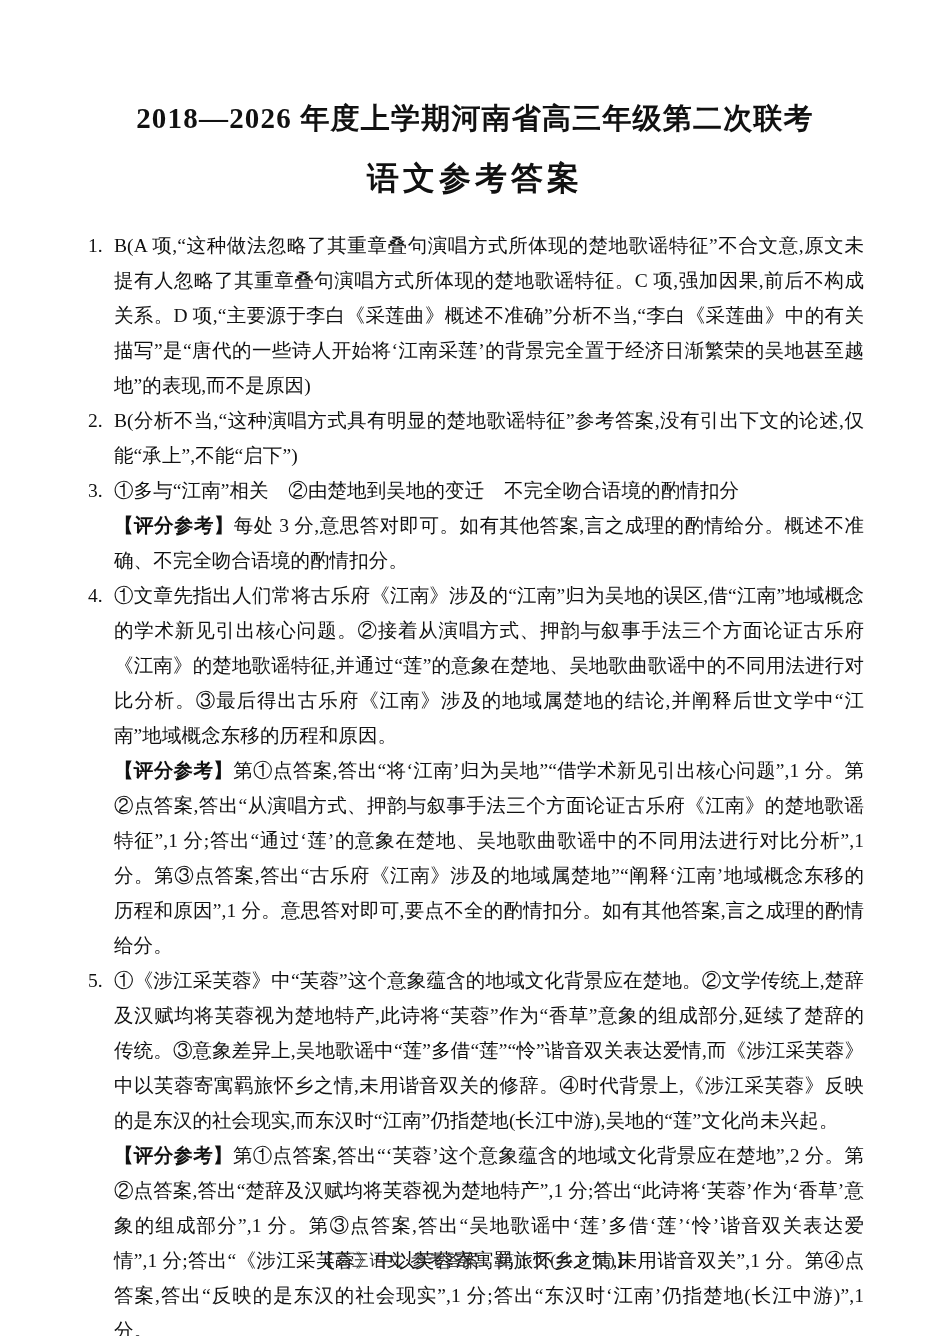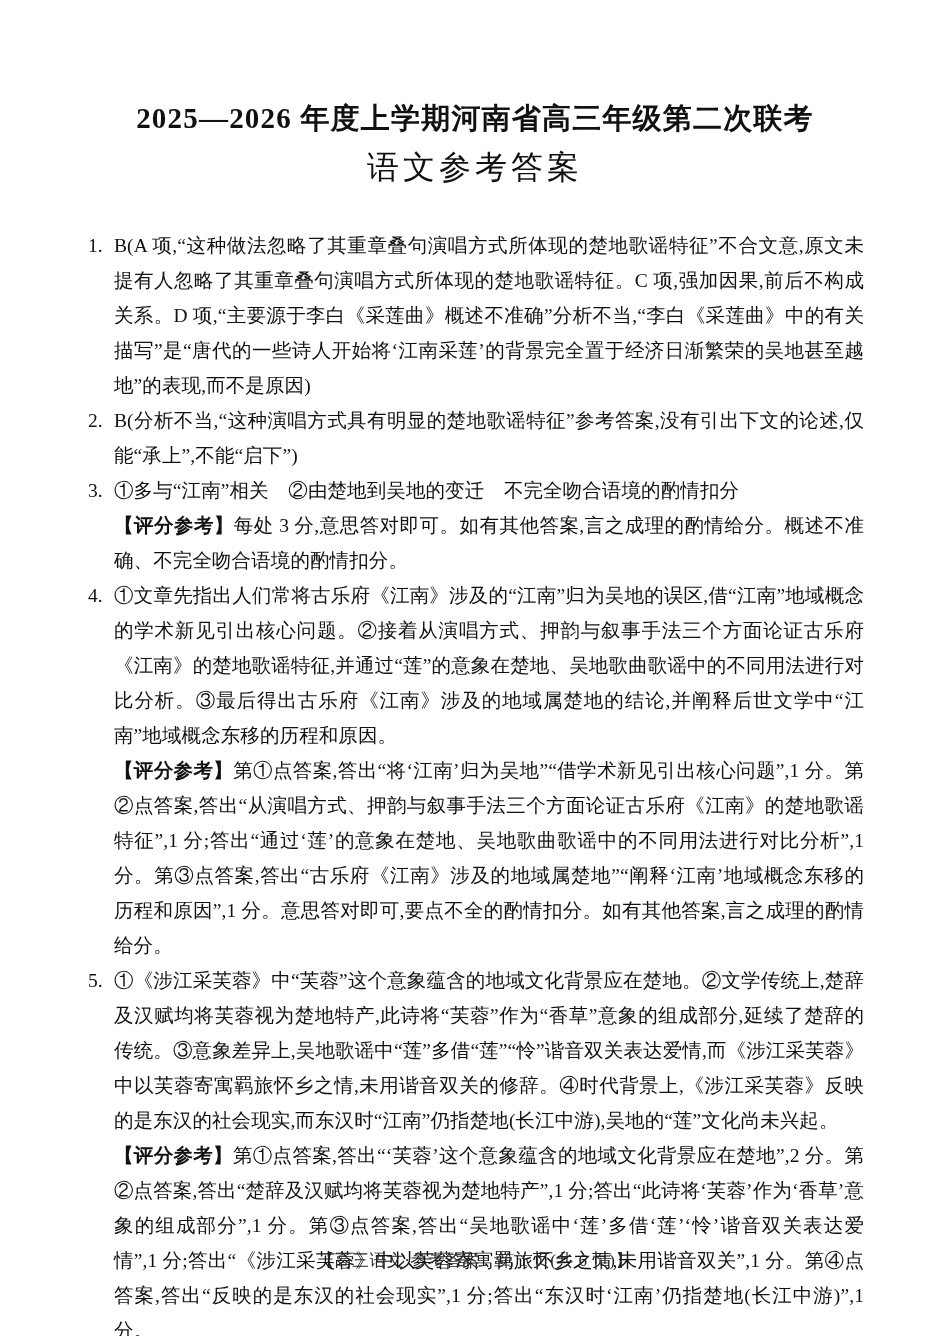--- a/index.html
+++ b/index.html
@@ -32,24 +32,24 @@
   }
   .title-main {
     font-size: 29px;
     font-weight: 700;
     letter-spacing: 1.2px;
     line-height: 44px;
     white-space: nowrap;
   }
   .title-sub {
     font-size: 32px;
-    font-weight: 400;
+    font-weight: 700;
     letter-spacing: 4px;
     line-height: 50px;
-    margin-top: 2px;
+    margin-top: 13px;
   }
 
   
   .body-block {
     position: absolute;
     top: 228px;
     left: 88px;
     width: 776px;
   }
 
@@ -114,21 +114,21 @@
     letter-spacing: 2px;
     user-select: none;
   }
 </style>
 </head>
 <body>
 
 <div class="page">
 
   <div class="title-block">
-    <div class="title-main">2025—2026 年度上学期河南省高三年级第二次联考</div>
+    <div class="title-main">2018—2026 年度上学期河南省高三年级第二次联考</div>
     <div class="title-sub">语文参考答案</div>
   </div>
 
   <div class="body-block">
 
     <div class="ans-item">
       <div class="ans-num">1.</div>
       <div class="ans-text">B(A 项,“这种做法忽略了其重章叠句演唱方式所体现的楚地歌谣特征”不合文意,原文未提有人忽略了其重章叠句演唱方式所体现的楚地歌谣特征。C 项,强加因果,前后不构成关系。D 项,“主要源于李白《采莲曲》概述不准确”分析不当,“李白《采莲曲》中的有关描写”是“唐代的一些诗人开始将‘江南采莲’的背景完全置于经济日渐繁荣的吴地甚至越地”的表现,而不是原因)</div>
     </div>
 

